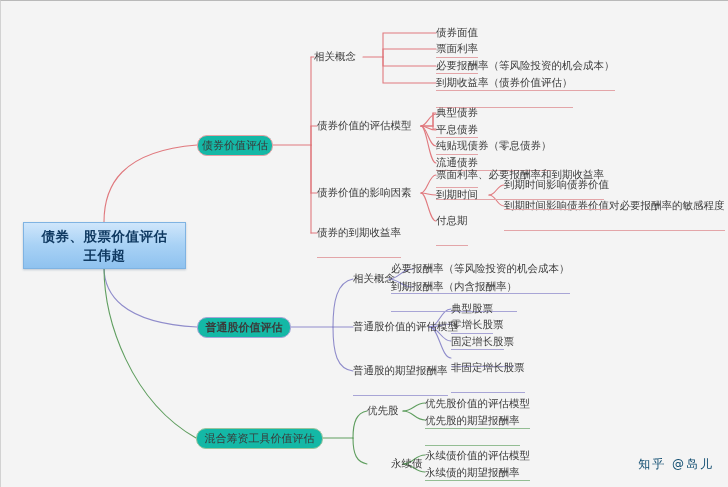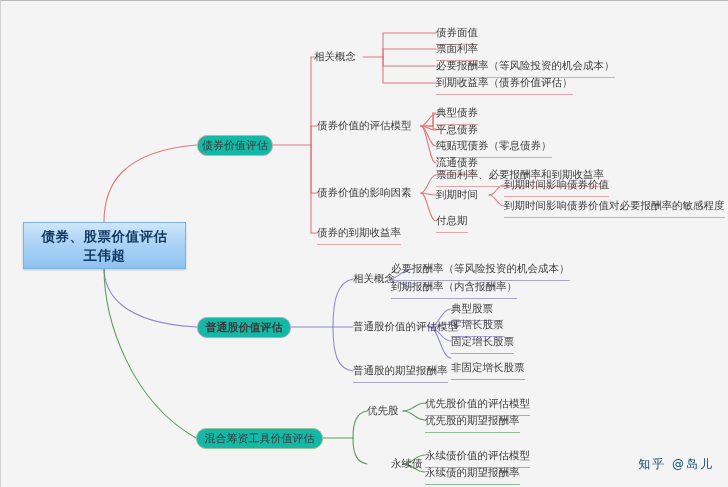--- a/index.html
+++ b/index.html
@@ -71,21 +71,21 @@
   .l1.blue   { border: 1px solid #a9a6d8; color: #3a3a3a; font-weight: bold; }
   .l1.green  { border: 1px solid #9cc49c; color: #3a3a3a; }
 
   
   .tnode {
     position: absolute;
     white-space: nowrap;
     font-size: 10.5px;
     color: #3c3c3c;
     line-height: 13px;
-    padding-bottom: 5px;
+    padding-bottom: 18px;
   }
   .tnode.ul-red   { border-bottom: 1px solid #e3a5a8; }
   .tnode.ul-blue  { border-bottom: 1px solid #a8a5d6; }
   .tnode.ul-green { border-bottom: 1px solid #93bd93; }
   .tnode.plain    { border-bottom: none; }
 
   
   .watermark {
     position: absolute;
     right: 14px;

